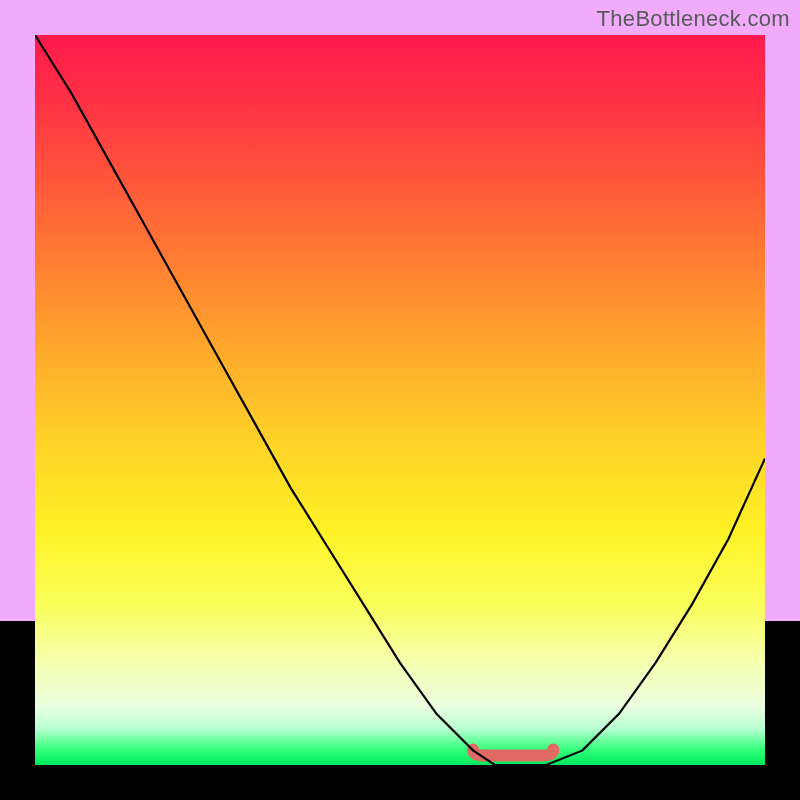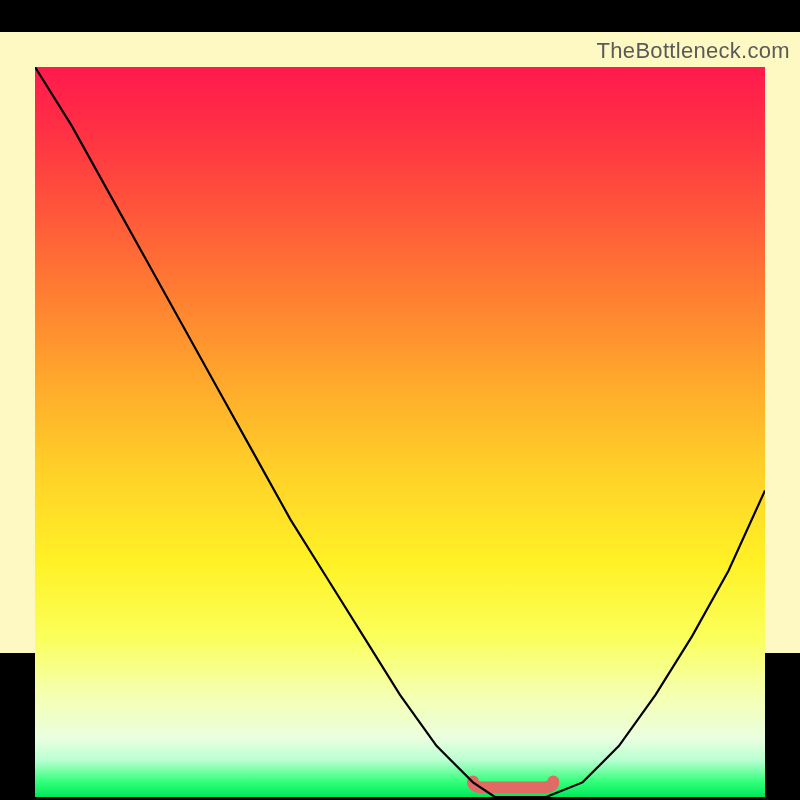--- a/index.html
+++ b/index.html
@@ -8,22 +8,21 @@
     width: 800px;
     height: 800px;
     background: #000;
     overflow: hidden;
     font-family: Arial, Helvetica, sans-serif;
   }
   .frame {
     position: relative;
     width: 800px;
     height: 621px;
-    background: #fef9c3;
-    margin-top: 32px;
+    background: #f0abfc;
   }
   .watermark {
     position: absolute;
     top: 6px;
     right: 10px;
     color: #5a5a5a;
     font-size: 22px;
     font-weight: 500;
     letter-spacing: 0.3px;
     z-index: 5;

